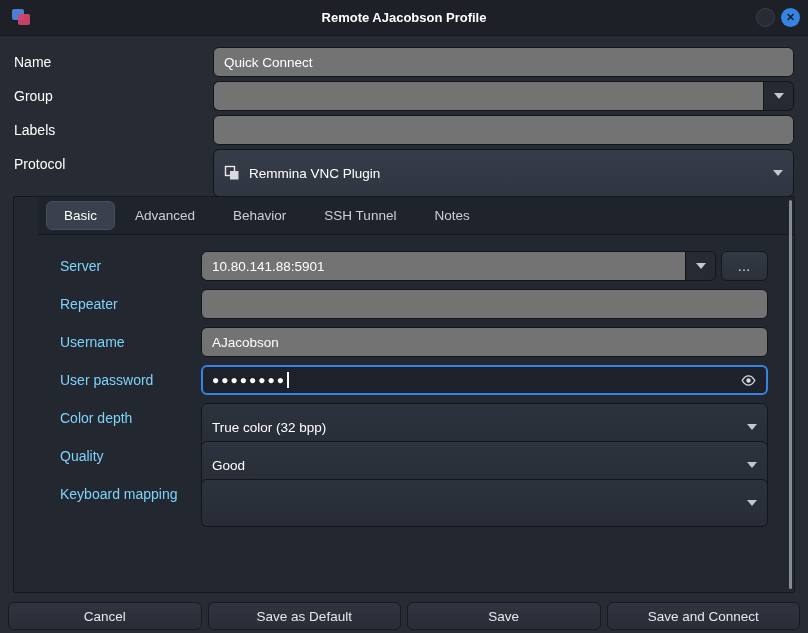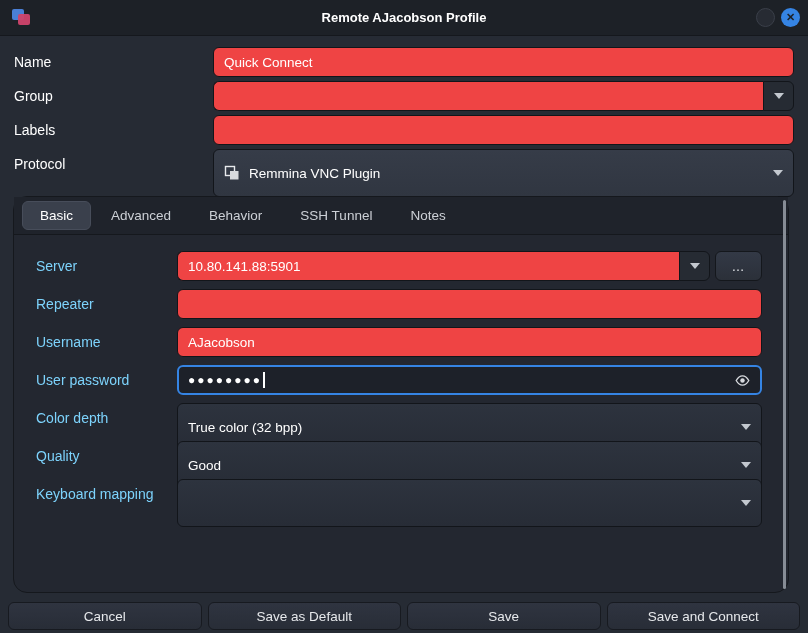--- a/index.html
+++ b/index.html
@@ -29,21 +29,21 @@
     display:flex; align-items:center; justify-content:center; cursor:pointer;
   }
   .tb-min { background:#272b33; border:1px solid #3a3f49; }
   .tb-close { background:#3584e4; color:#1d2127; font-weight:bold; font-size:11px; }
   
   .top-form { padding:9px 14px 0 14px; }
   .frow { display:flex; align-items:center; height:34px; }
   .flabel { width:199px; color:#ffffff; font-size:14px; }
   .fctrl { flex:1; display:flex; height:30px; }
   .entry {
-    flex:1; height:30px; background:#ef4444; border:1px solid #12151a;
+    flex:1; height:30px; background:#737373; border:1px solid #12151a;
     border-radius:6px; color:#ffffff; padding:0 10px; font-size:13.5px;
     font-family:"Liberation Sans", sans-serif; outline:none;
   }
   .combo .entry { border-top-right-radius:0; border-bottom-right-radius:0; border-right:none; }
   .drop-seg {
     width:31px; height:30px; background:#262b33; border:1px solid #12151a;
     border-top-right-radius:6px; border-bottom-right-radius:6px;
     display:flex; align-items:center; justify-content:center; cursor:pointer;
   }
   .arrow-down {
@@ -52,23 +52,24 @@
   }
   .select {
     flex:1; height:48px; border:1px solid #12151a; border-radius:6px;
     display:flex; align-items:center; padding:0 10px; cursor:pointer;
     background:linear-gradient(#363c48,#303641); color:#ffffff;
   }
   .select .arrow-down { margin-left:auto; }
   .proto-icon { width:16px; height:16px; margin-right:9px; }
   
   .panel {
-    margin:15px 19px 0 13px; height:397px;
-    border:1px solid #15181d; background:#232730; border-radius:14px;
+    margin:15px 13px 0 13px; height:397px;
+    border:1px solid #15181d; background:#232730; border-radius:2px;
     position:relative;
+    padding-left:24px;
   }
   .tabstrip {
     height:38px; background:#1f232b; border-bottom:1px solid #15181d;
     display:flex; align-items:center; padding:0 8px; gap:2px;
   }
   .tab {
     padding:6px 17px; color:#ccd0d6; font-size:13.5px; border-radius:6px;
     cursor:pointer; border:1px solid transparent;
   }
   .tab.active { background:#3a404c; border-color:#474d5a; color:#ffffff; }

